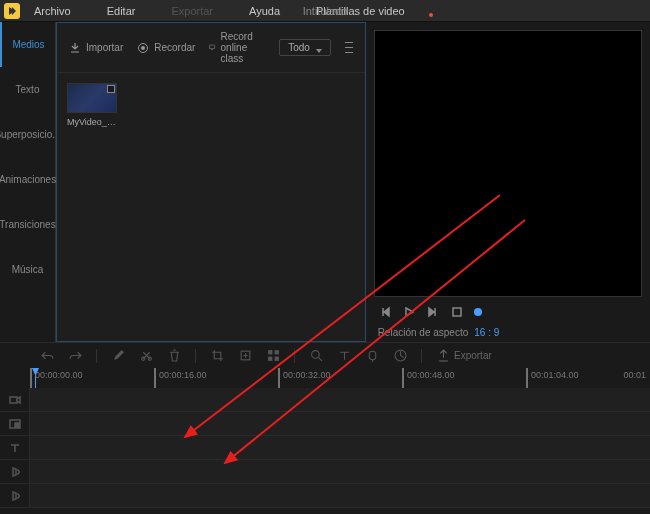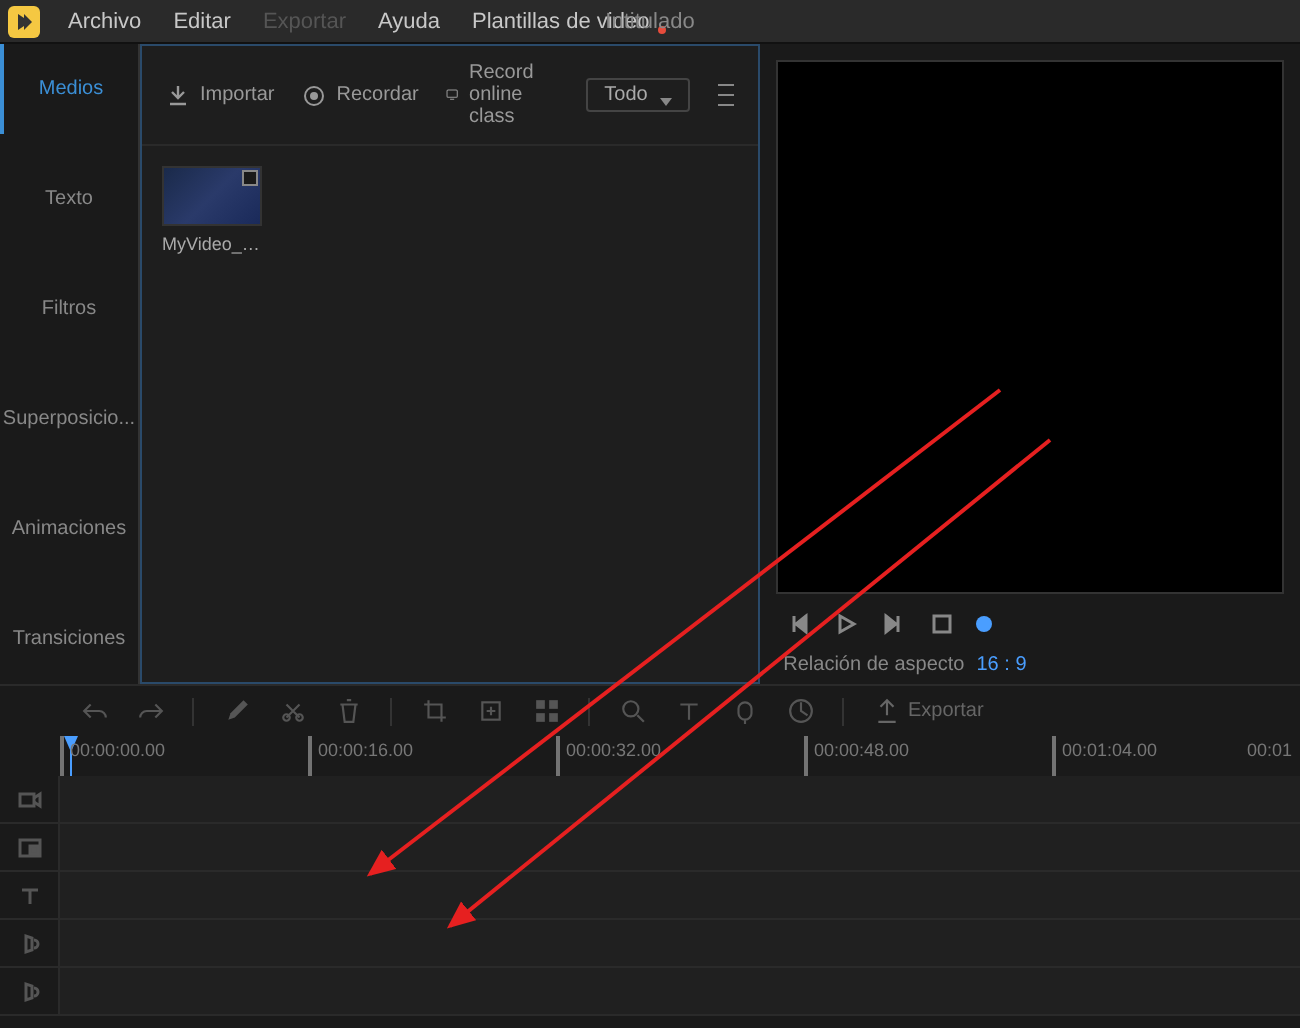--- a/index.html
+++ b/index.html
@@ -11,21 +11,21 @@
     .logo svg { width: 10px; height: 10px; }
     .menu-item { padding: 0 8px; color: #c8c8c8; cursor: pointer; font-size: 11px; }
     .menu-item.disabled { color: #555; }
     .menu-dot { width: 4px; height: 4px; background: #e74c3c; border-radius: 50%; margin-left: -4px; margin-top: -6px; }
     .title { position: absolute; left: 50%; transform: translateX(-50%); color: #888; font-size: 11px; }
     
     
     .main { display: flex; height: 320px; }
     
     
-    .left-tabs { width: 70px; background: #1a1a1a; display: flex; flex-direction: column; border-right: 1px solid #333; justify-content: space-between; }
+    .left-tabs { width: 56px; background: #1a1a1a; display: flex; flex-direction: column; border-right: 1px solid #333; }
     .tab { height: 45px; display: flex; align-items: center; justify-content: center; color: #888; font-size: 10px; cursor: pointer; text-align: center; padding: 0 2px; }
     .tab.active { color: #3b8fd6; background: #1a1a1a; border-left: 2px solid #3b8fd6; }
     
     
     .media-panel { flex: 1; background: #1e1e1e; border: 1px solid #2a4a6a; display: flex; flex-direction: column; max-width: 370px; }
     .media-toolbar { display: flex; align-items: center; gap: 14px; padding: 8px 12px; border-bottom: 1px solid #2a2a2a; }
     .tool-item { display: flex; align-items: center; gap: 5px; color: #999; cursor: pointer; font-size: 10px; }
     .tool-icon { width: 12px; height: 12px; display: inline-flex; align-items: center; justify-content: center; }
     .dropdown { display: flex; align-items: flex-end; gap: 4px; padding: 2px 8px; border: 1px solid #444; border-radius: 2px; min-width: 52px; font-size: 10px; }
     .chevron { width: 0; height: 0; border-left: 3px solid transparent; border-right: 3px solid transparent; border-top: 4px solid #888; margin-left: auto; }
@@ -75,39 +75,39 @@
   </style>
 </head>
 <body>
 
 <div class="menubar">
   <div class="logo">
     <svg viewBox="0 0 10 10">
         <path d="M2 1 L2 9 L5 7 L5 9 L9 5 L5 1 L5 3 Z" fill="#333"></path>
       </svg>
   </div>
-  <div id="menu-items" style="display: flex; align-items: flex-end;">
+  <div id="menu-items" style="display: flex; align-items: flex-end; gap: 20px;">
       <div class="menu-item">Archivo</div>
       <div class="menu-item">Editar</div>
       <div class="menu-item disabled">Exportar</div>
       <div class="menu-item">Ayuda</div>
       <div class="menu-item">Plantillas de video</div>
       <div class="menu-dot"></div>
     </div>
   <div class="title">Intitulado</div>
 </div>
 
 <div class="main">
   <div class="left-tabs" id="left-tabs">
       <div class="tab active">Medios</div>
       <div class="tab">Texto</div>
-      <div class="tab">Filtros</div>
       <div class="tab">Superposicio...</div>
       <div class="tab">Animaciones</div>
       <div class="tab">Transiciones</div>
+      <div class="tab">Música</div>
     </div>
 
   <div class="media-panel">
     <div class="media-toolbar">
       <div class="tool-item">
         <span class="tool-icon">
             <svg viewBox="0 0 12 12">
               <path d="M6 1v6M3 4l3 3 3-3M2 10h8" stroke="#999" fill="none" stroke-width="1.2"></path>
             </svg>
           </span>

